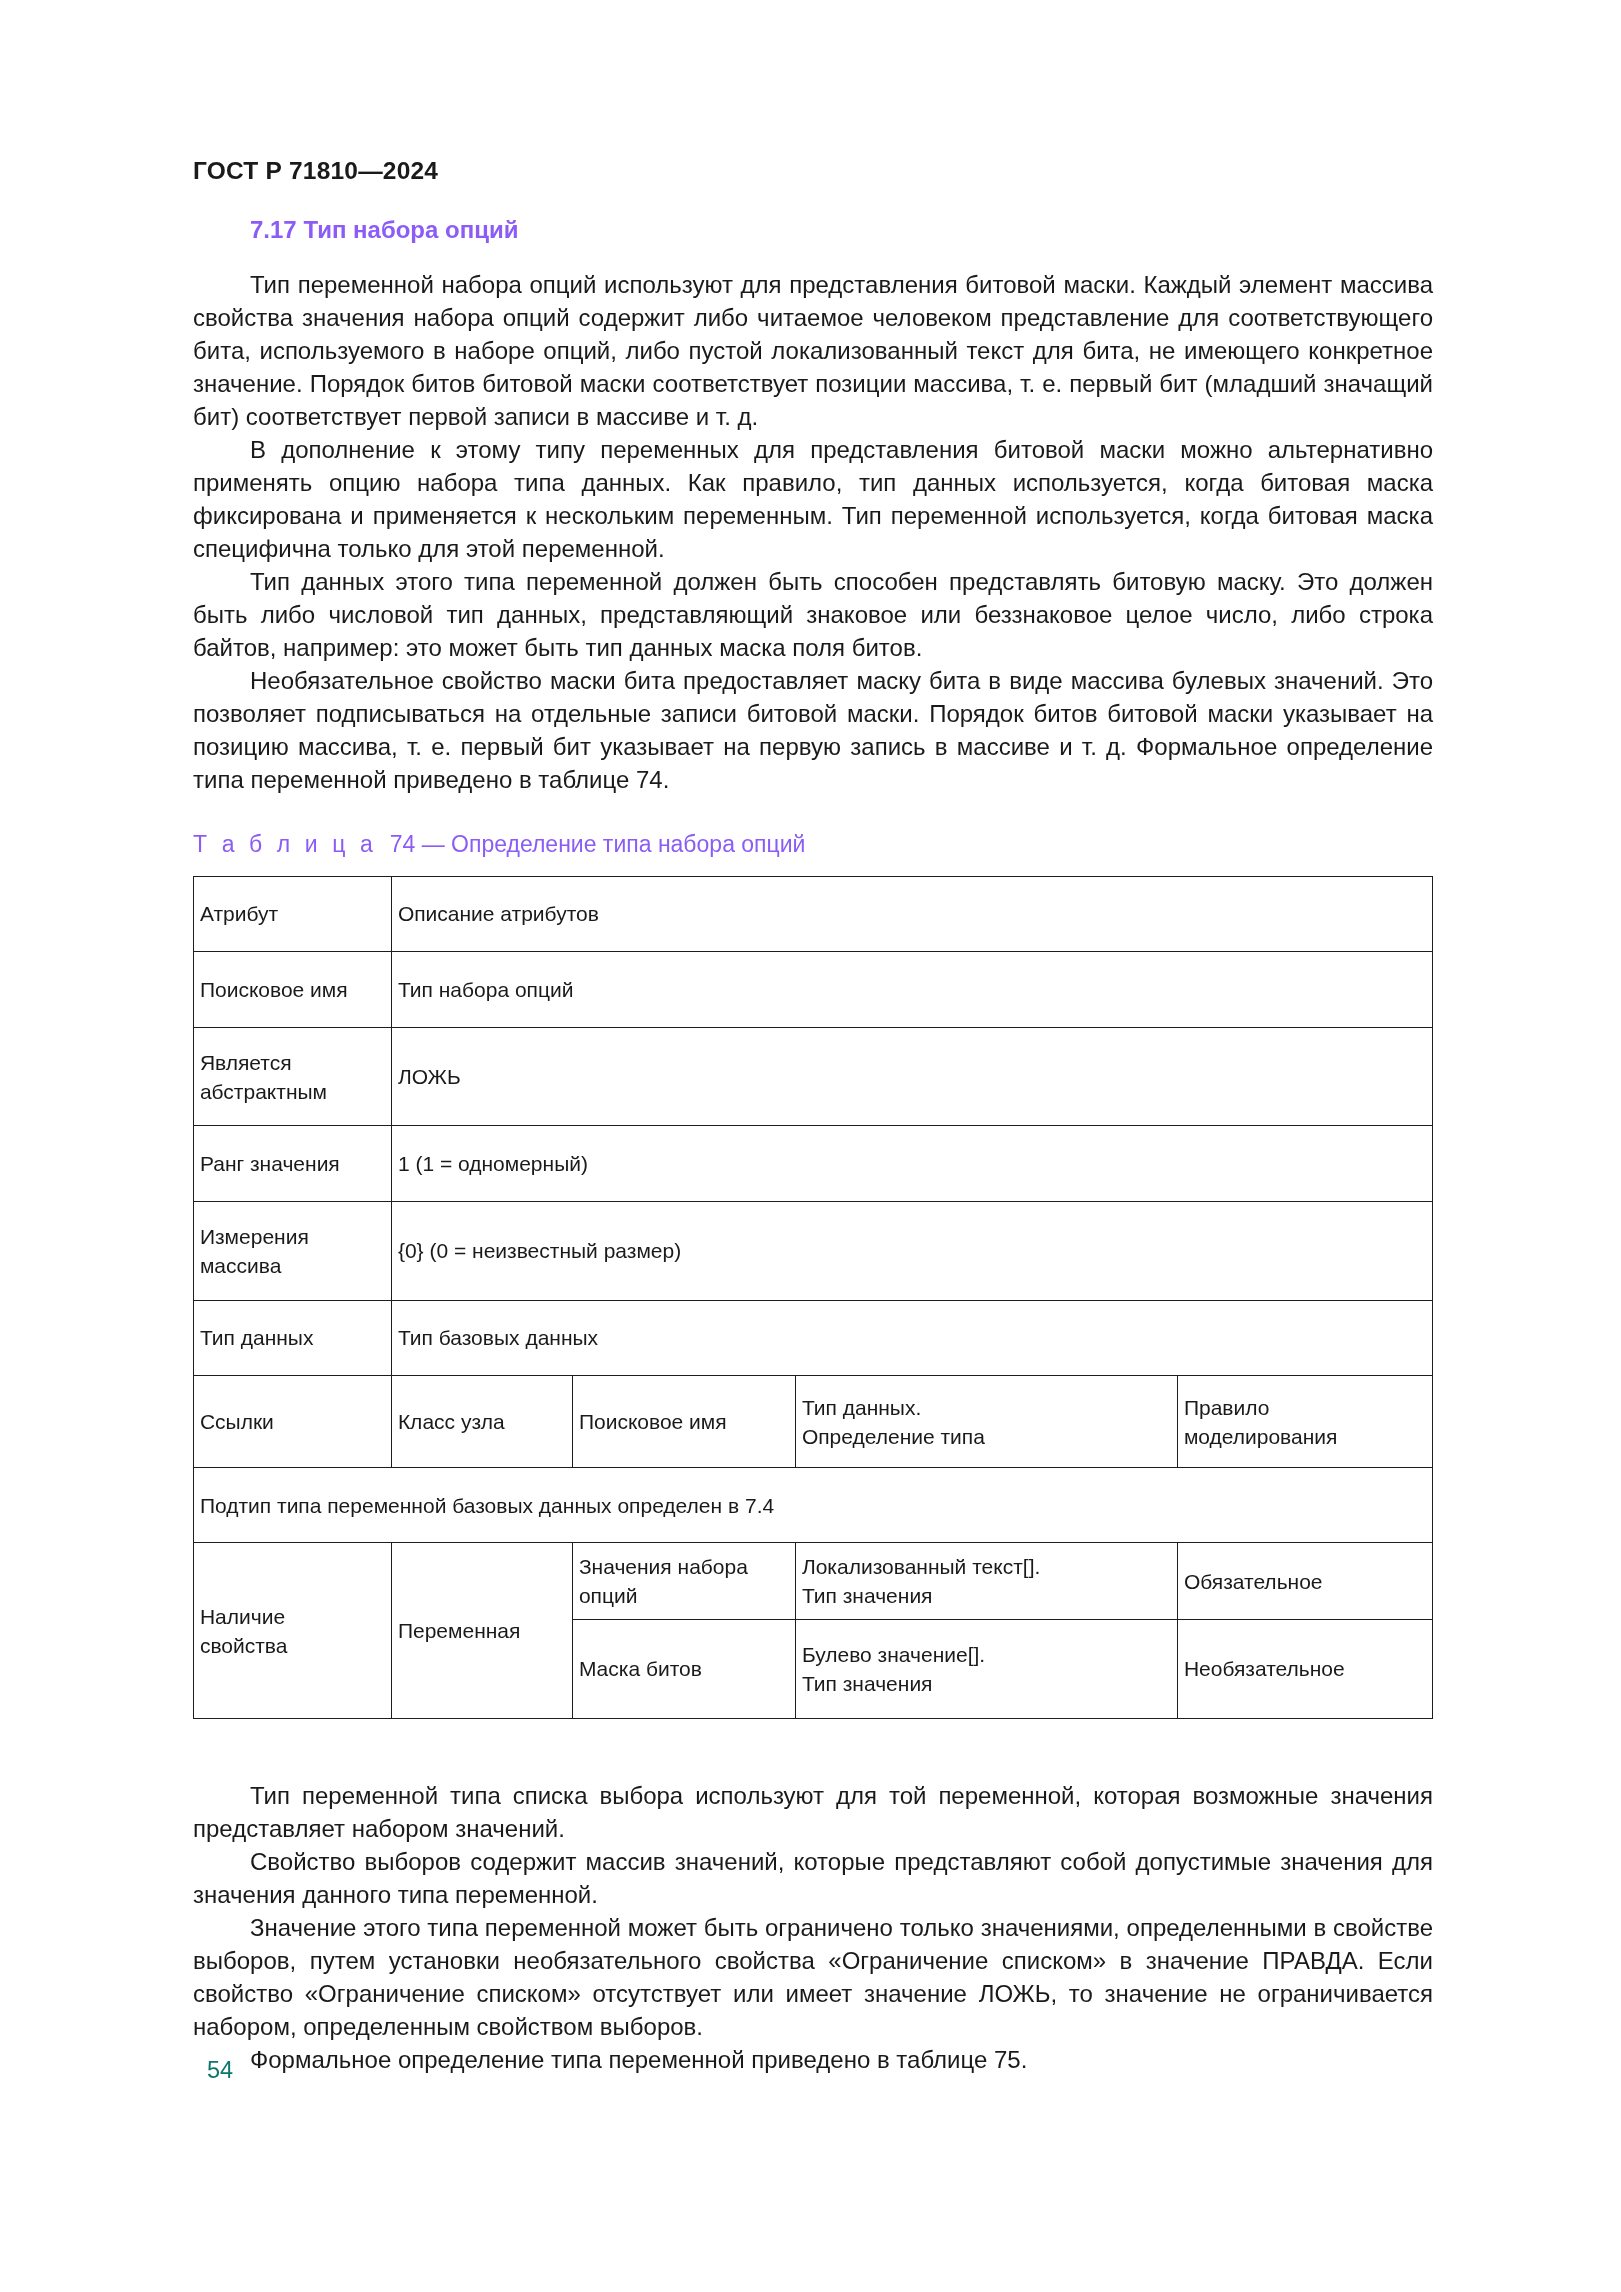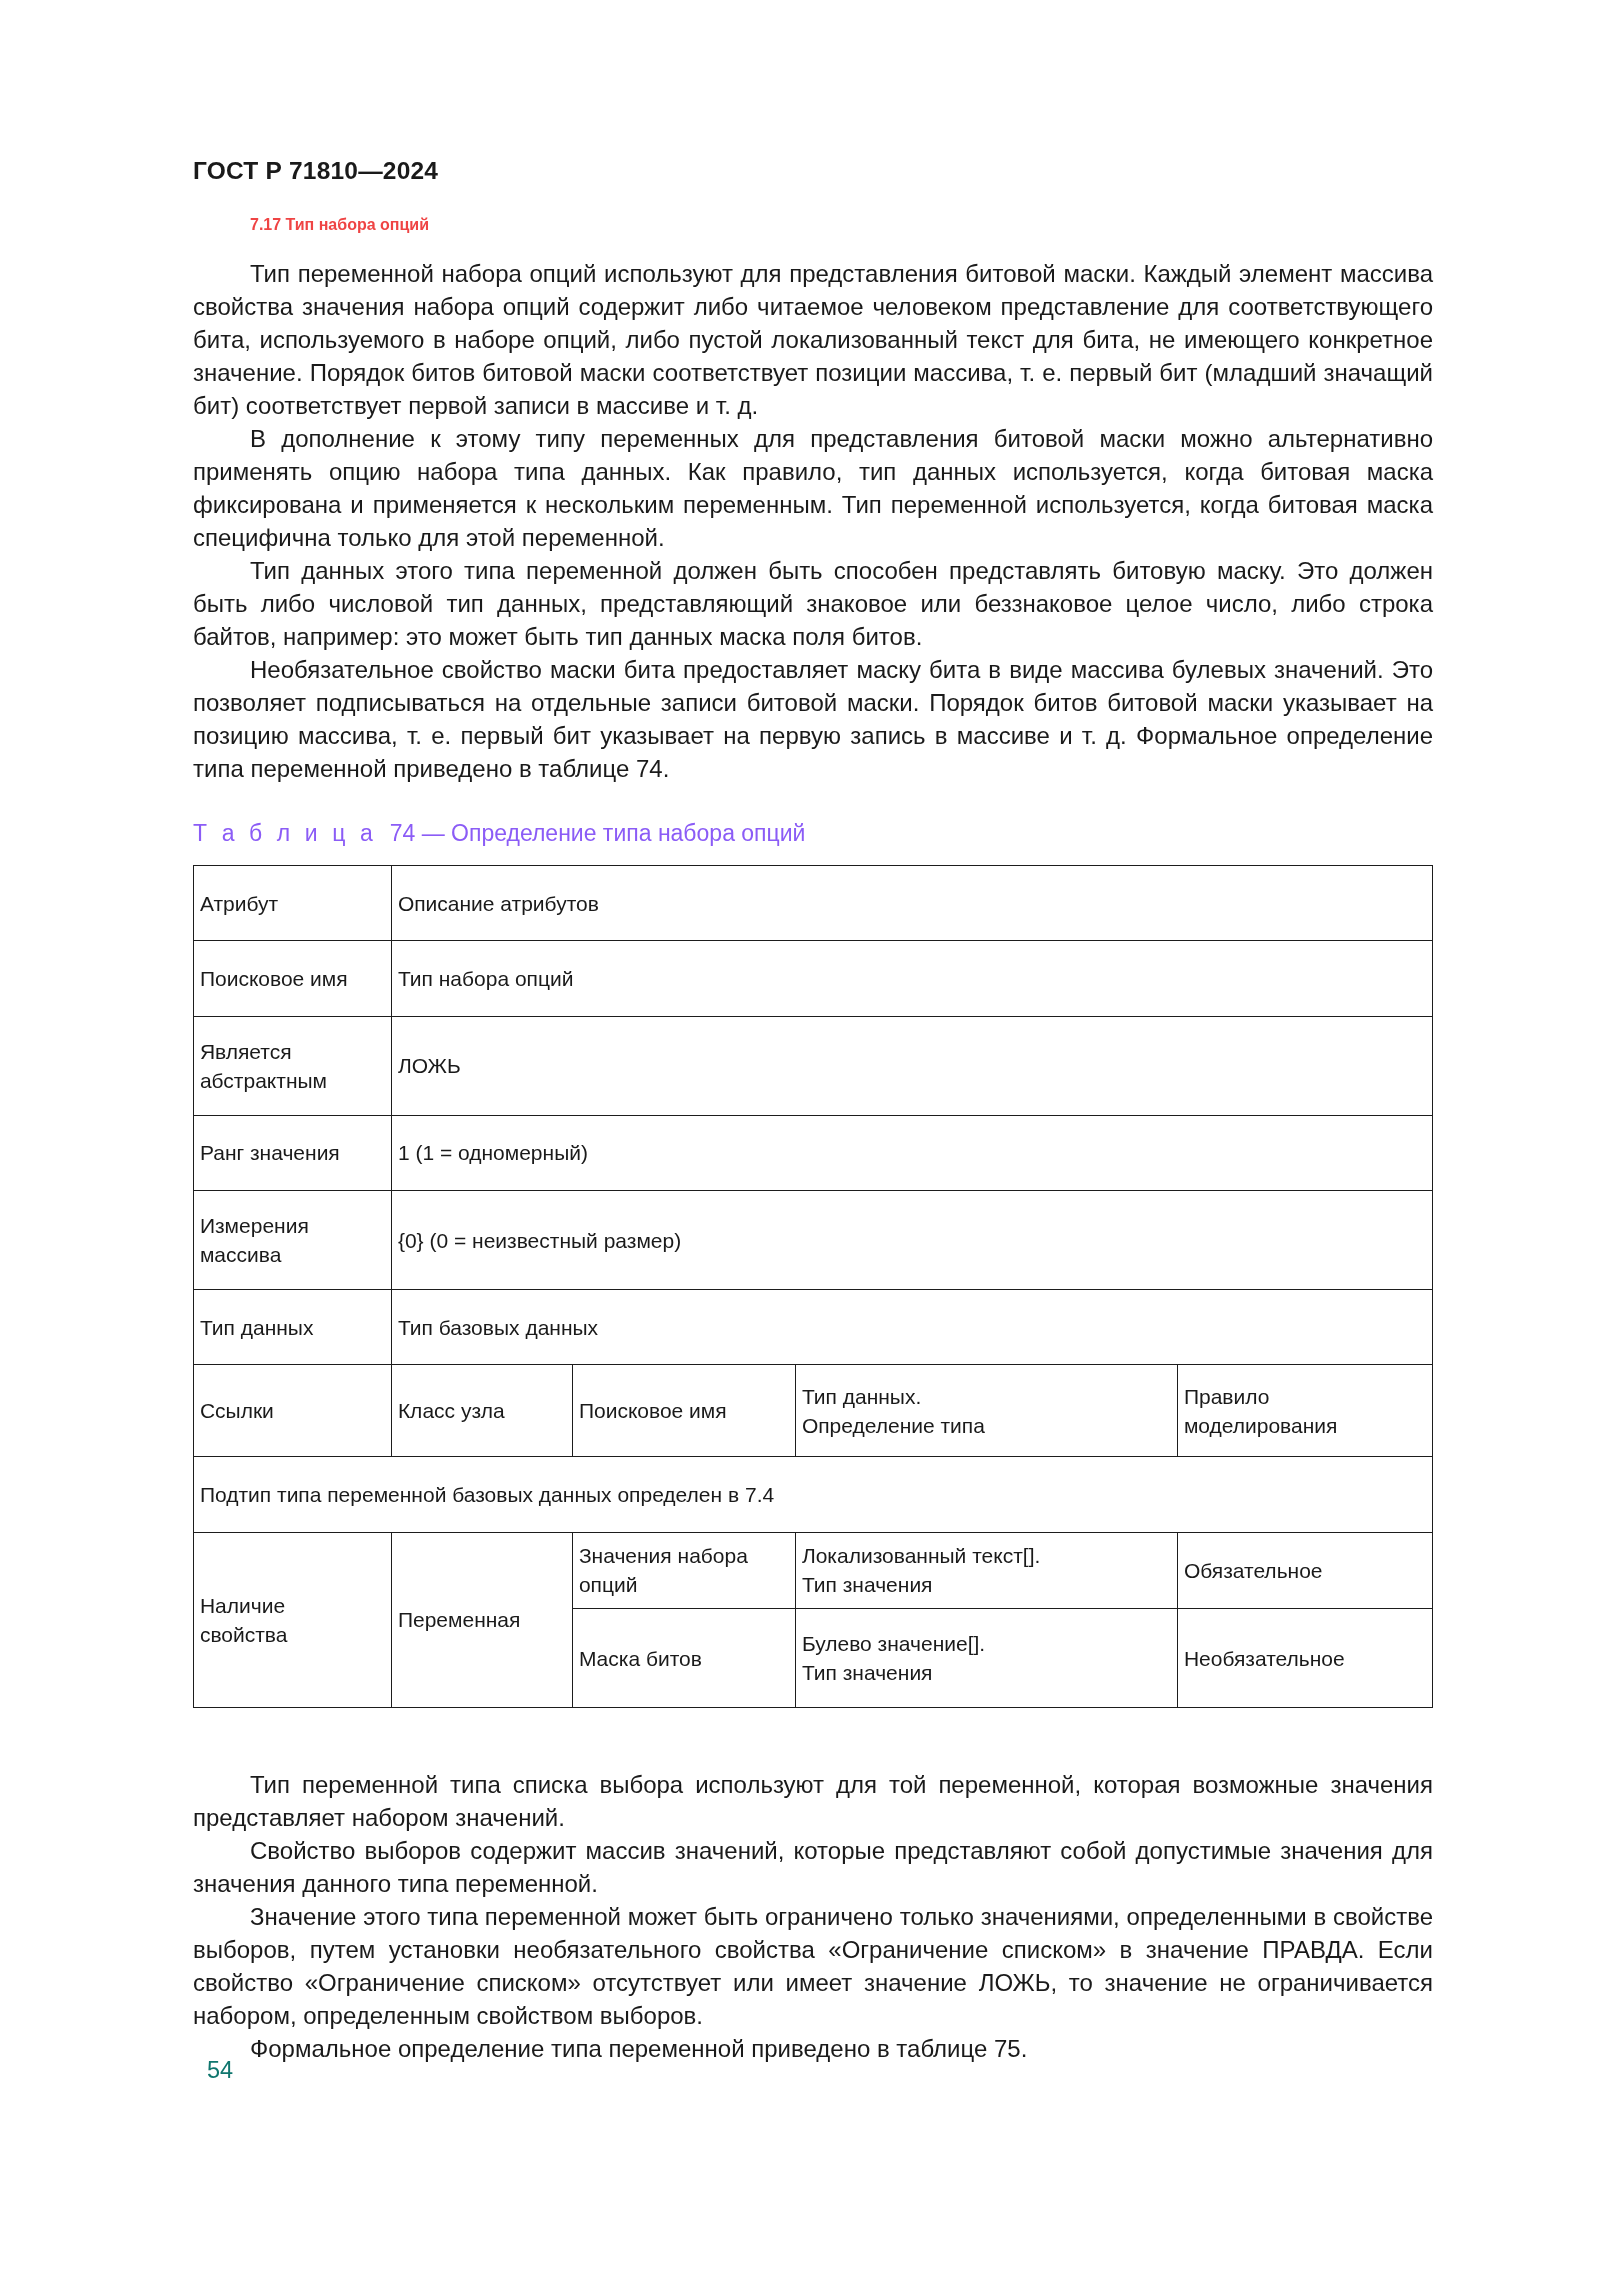--- a/index.html
+++ b/index.html
@@ -38,27 +38,27 @@
     top: 149px;
     font-size: 24.5px;
     font-weight: bold;
     letter-spacing: 0.2px;
     color: #1a1a1a;
     white-space: nowrap;
   }
 
   
   .section-heading {
-    font-size: 16px;
+    font-size: 24px;
     font-weight: bold;
     margin: 0;
     padding: 0;
     text-indent: 57px;
     line-height: 1.35;
-    color: #ef4444;
+    color: #8b5cf6;
   }
 
   
   .para {
     font-size: 24px;
     line-height: 33px;
     margin: 0;
     text-align: justify;
     text-indent: 57px;
     color: #1a1a1a;

